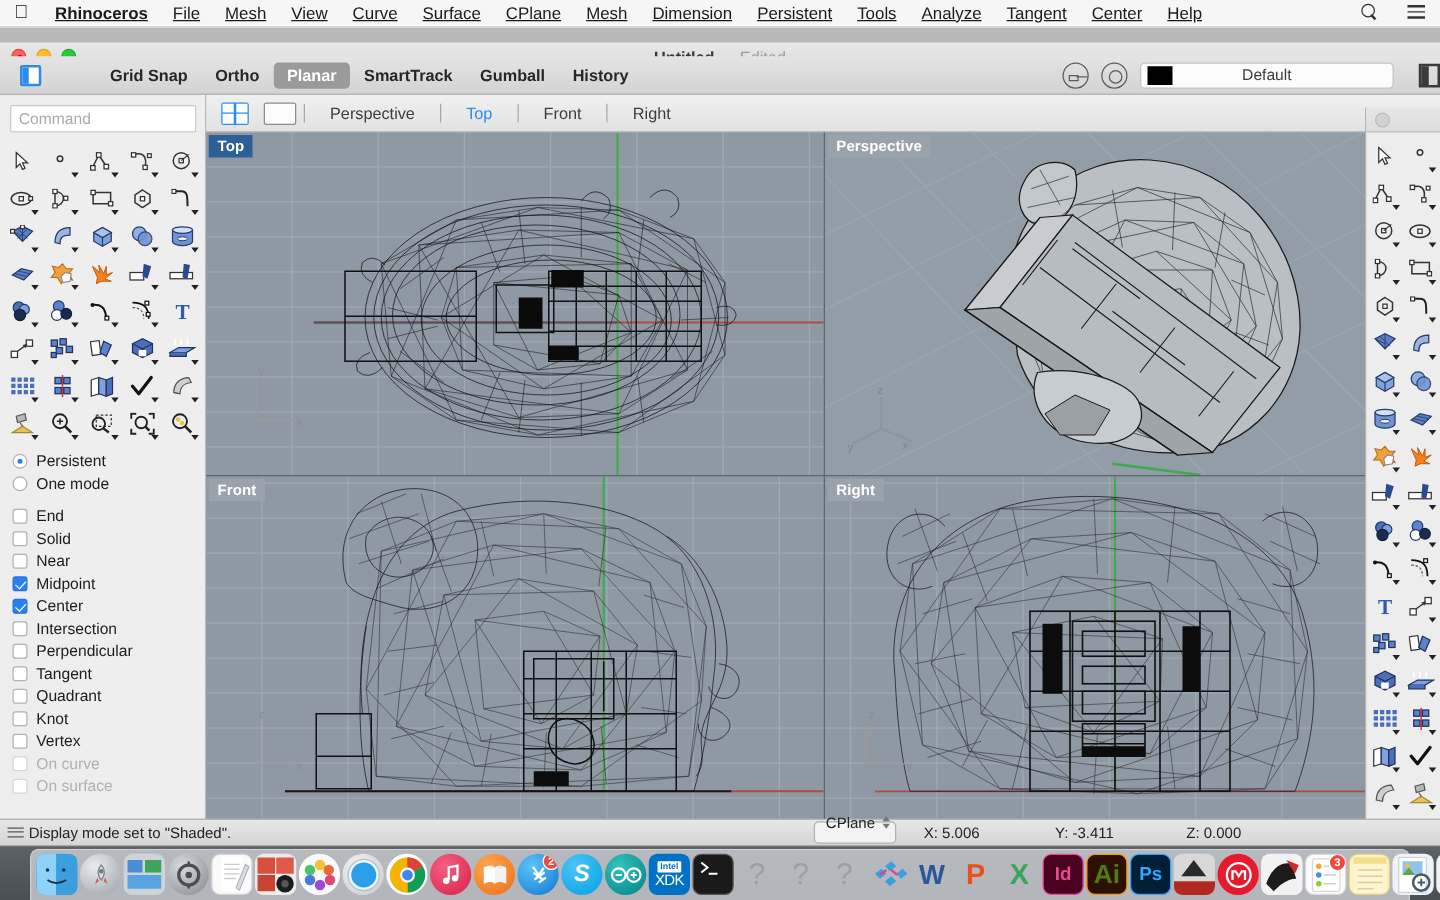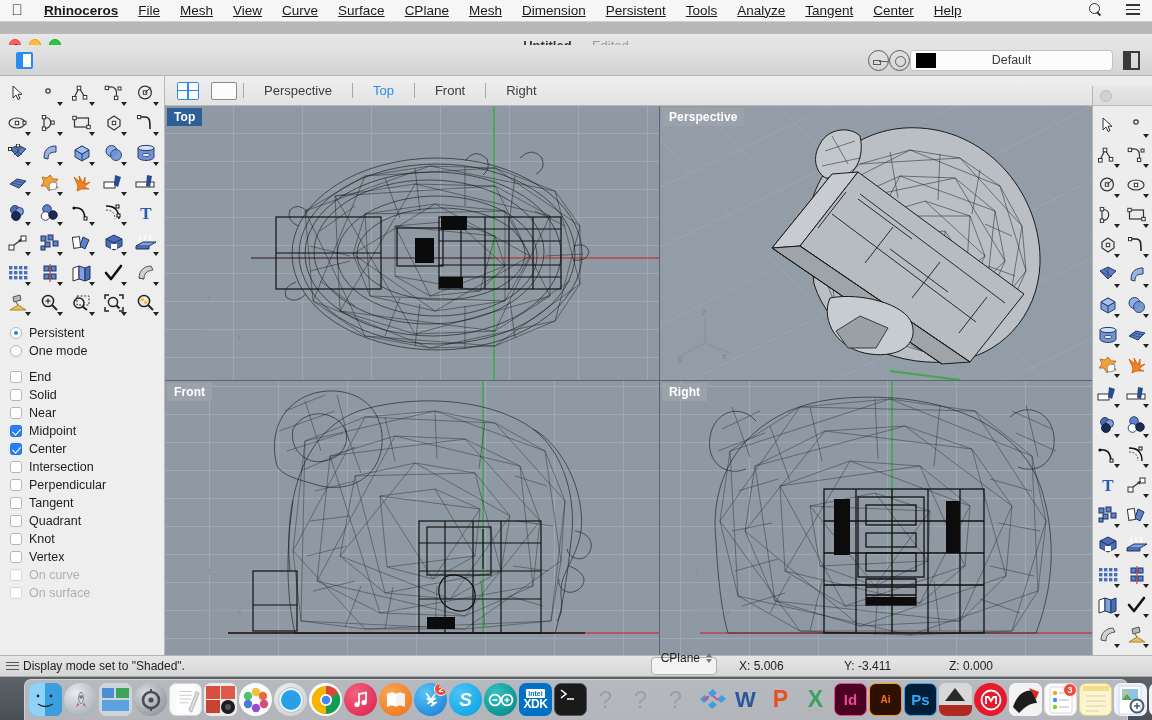--- a/index.html
+++ b/index.html
@@ -60,21 +60,21 @@
     display:flex;align-items:center;
   }
   .panel-toggle{
     width:17px;height:17px;border:2px solid #2b8cf0;border-radius:2px;margin-left:16px;background:#fff;
     position:relative;
   }
   .panel-toggle::after{content:"";position:absolute;left:0;top:0;bottom:0;width:5px;background:#2b8cf0;}
   .tt-items{display:flex;align-items:center;margin-left:44px;gap:0px;}
   .tt{font-size:13px;font-weight:bold;color:#262626;padding:3px 11px;border-radius:4px;white-space:nowrap;}
   .tt.active{background:#9a9a9a;color:#fff;}
-  .tt-right{margin-left:auto;display:flex;align-items:center;padding-right:12px;}
+  .tt-right{margin-left:auto;display:flex;align-items:center;gap:10px;}
   .circ-ico{width:21px;height:21px;border-radius:50%;border:1.4px solid #5d5d5d;position:relative;}
   .circ-ico.a::before{content:"";position:absolute;left:4px;top:9px;width:6px;height:3px;border:1.3px solid #5d5d5d;}
   .circ-ico.a::after{content:"";position:absolute;left:10px;top:10px;width:9px;height:1.3px;background:#5d5d5d;}
   .circ-ico.b::after{content:"";position:absolute;left:5px;top:5px;width:9px;height:9px;border-radius:50%;border:1.6px solid #5d5d5d;}
   .layerbox{
     width:203px;height:21px;background:#fcfcfc;border-radius:4px;border:1px solid #c3c3c3;
     display:flex;align-items:center;position:relative;
   }
   .layerswatch{width:20px;height:15px;background:#000;margin-left:5px;}
   .layerlabel{position:absolute;left:0;right:0;text-align:center;font-size:12.5px;color:#3c3c3c;}
@@ -222,32 +222,43 @@
     </div>
     <div class="title-text">
       <b>Untitled</b>
       <span>—</span>
       <span>Edited</span>
     </div>
   </div>
 
   <div class="toptoolbar">
     <div class="panel-toggle"></div>
+    <div class="tt-items">
+      <div class="tt">Grid Snap</div>
+      <div class="tt">Ortho</div>
+      <div class="tt active">Planar</div>
+      <div class="tt">SmartTrack</div>
+      <div class="tt">Gumball</div>
+      <div class="tt">History</div>
+    </div>
     <div class="tt-right">
       <div class="circ-ico a"></div>
       <div class="circ-ico b"></div>
       <div class="layerbox">
         <div class="layerswatch"></div>
         <div class="layerlabel">Default</div>
       </div>
       <div class="split-ico"></div>
     </div>
   </div>
 
   <div class="sidebar">
+    <div class="cmdwrap">
+      <div class="cmdinput">Command</div>
+    </div>
 
     <div class="palette">
 
       <div class="pbtn">
         <svg width="16" height="16" viewBox="0 0 16 16">
             <path d="M3 1 L3 13 L6 10 L8 14.5 L10 13.6 L8 9.3 L12 9.3 Z" fill="#fff" stroke="#333" stroke-width="1"></path>
           </svg>
       </div>
       <div class="pbtn">
         <svg width="16" height="16" viewBox="0 0 16 16">
@@ -1342,21 +1353,21 @@
       </div>
       <div class="dicon circle" style="background:radial-gradient(circle at 35% 30%,#32c3c0,#008184);">
         <svg width="26" height="16" viewBox="0 0 26 16">
             <circle cx="7" cy="8" r="5.4" fill="none" stroke="#fff" stroke-width="1.8"></circle>
             <circle cx="19" cy="8" r="5.4" fill="none" stroke="#fff" stroke-width="1.8"></circle>
             <path d="M4.5 8h5M16.5 8h5M19 5.5v5" stroke="#fff" stroke-width="1.5"></path>
           </svg>
       </div>
       <div class="dicon" style="background:#0071c5;flex-direction:column;font-size:8px;">
         <span style="font-size:7px;background:#fff;color:#0071c5;padding:0 2px;border-radius:1px;line-height:9px;">Intel</span>
-        <span style="font-size:12px;font-weight:bold;letter-spacing:-0.5px;line-height:13px;">XDK</span>
+        <span style="font-size:12px;font-weight:normal;letter-spacing:-0.5px;line-height:13px;">XDK</span>
       </div>
       <div class="dicon" style="background:#1a1a1a;border:1px solid #555;align-items:flex-start;justify-content:flex-start;padding:5px;">
         <svg width="16" height="12" viewBox="0 0 16 12">
             <path d="M1 1 L6 5 L1 9" fill="none" stroke="#fff" stroke-width="1.6"></path>
             <path d="M7 10 h7" stroke="#fff" stroke-width="1.6"></path>
           </svg>
       </div>
       <div class="dicon qmark">
           <span>?</span>
         </div>
@@ -1383,21 +1394,21 @@
       </div>
       <div class="dicon" style="background:transparent;color:#e8501e;font-size:23px;font-weight:bold;">
         <span>P</span>
       </div>
       <div class="dicon" style="background:transparent;color:#3aa35c;font-size:23px;font-weight:bold;">
         <span>X</span>
       </div>
       <div class="dicon" style="background:#49021f;border:1.5px solid #ec4899;color:#ec4899;font-size:15px;">
         <span>Id</span>
       </div>
-      <div class="dicon" style="background:#2d1000;border:1.5px solid #f59e0b;color:#f97316;font-size:10px;">
+      <div class="dicon" style="background:#2d1000;border:1.5px solid #f59e0b;color:#4d7c0f;font-size:21px;">
         <span>Ai</span>
       </div>
       <div class="dicon" style="background:#001e36;border:1.5px solid #31a8ff;color:#31a8ff;font-size:15px;">
         <span>Ps</span>
 
       </div>
       <div class="dicon" style="background:#e8e8e8;">
         <svg width="33" height="33" viewBox="0 0 33 33">
             <rect width="33" height="22" fill="#d8d8d8"></rect>
             <rect y="22" width="33" height="11" fill="#b12a22"></rect>

